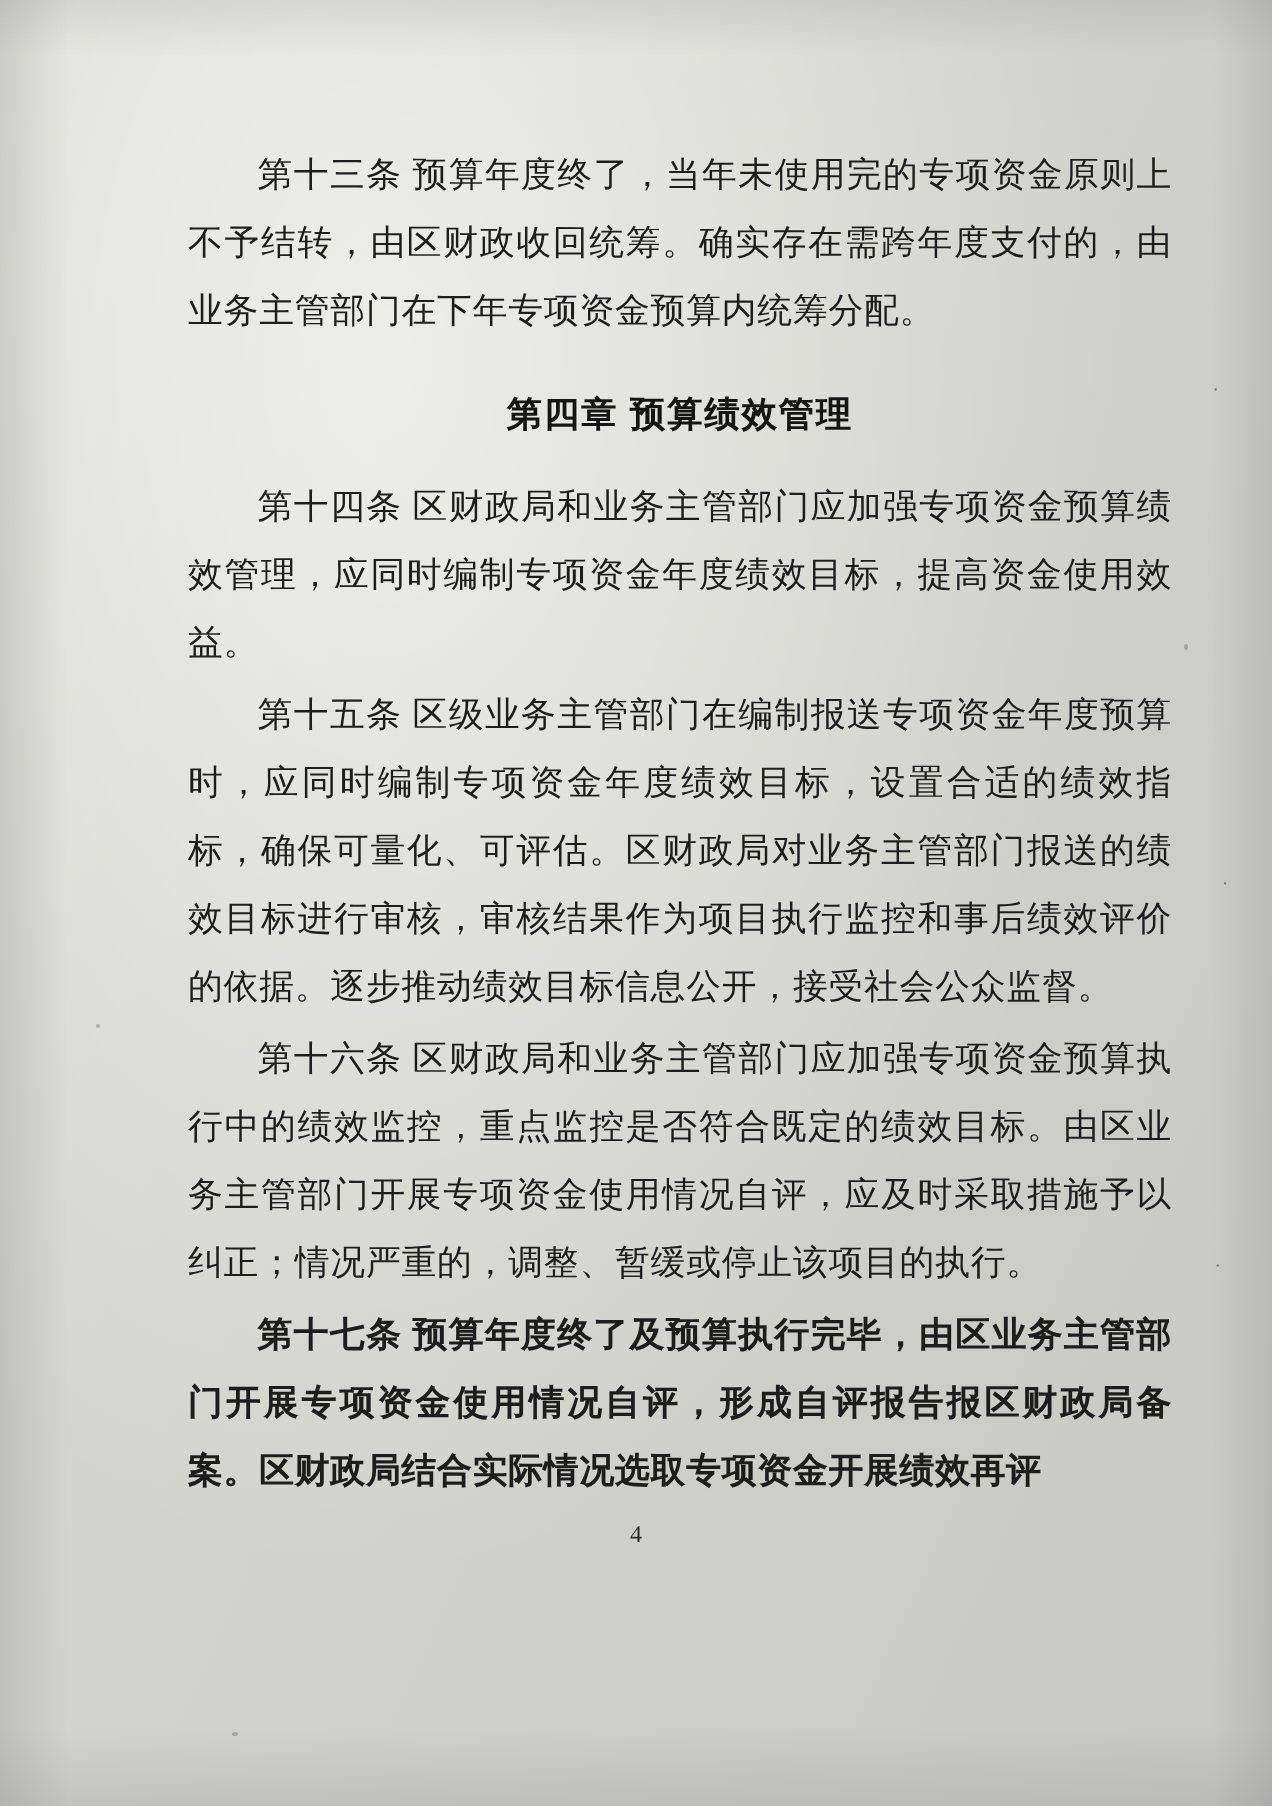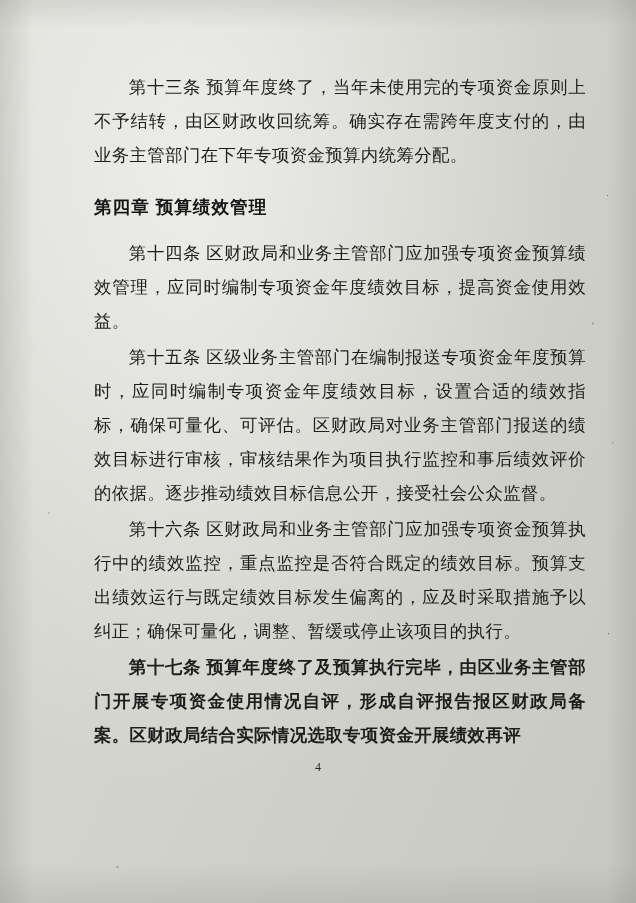--- a/index.html
+++ b/index.html
@@ -52,21 +52,21 @@
     white-space: normal;
   }
   .para.tight {
     margin-bottom: 0;
     font-weight: bold;
   }
   .heading {
     font-size: 17.6px;
     line-height: 34px;
     font-weight: bold;
-    text-align: left;
+    text-align: center;
     color: #151515;
     letter-spacing: 1px;
     margin: 18px 0 12px 0;
     font-family: "Liberation Sans", "DejaVu Sans", sans-serif;
   }
   .page-number {
     position: absolute;
     left: 0;
     right: 0;
     top: 760px;
@@ -108,21 +108,21 @@
   <div id="content">
 
     <p class="para">第十三条  预算年度终了，当年未使用完的专项资金原则上不予结转，由区财政收回统筹。确实存在需跨年度支付的，由业务主管部门在下年专项资金预算内统筹分配。</p>
 
     <h2 class="heading">第四章  预算绩效管理</h2>
 
     <p class="para">第十四条  区财政局和业务主管部门应加强专项资金预算绩效管理，应同时编制专项资金年度绩效目标，提高资金使用效益。</p>
 
     <p class="para">第十五条  区级业务主管部门在编制报送专项资金年度预算时，应同时编制专项资金年度绩效目标，设置合适的绩效指标，确保可量化、可评估。区财政局对业务主管部门报送的绩效目标进行审核，审核结果作为项目执行监控和事后绩效评价的依据。逐步推动绩效目标信息公开，接受社会公众监督。</p>
 
-    <p class="para">第十六条  区财政局和业务主管部门应加强专项资金预算执行中的绩效监控，重点监控是否符合既定的绩效目标。预算支出绩效运行与既定绩效目标发生偏离的，应及时采取措施予以纠正；确保可量化，调整、暂缓或停止该项目的执行。</p>
+    <p class="para">第十六条  区财政局和业务主管部门应加强专项资金预算执行中的绩效监控，重点监控是否符合既定的绩效目标。由区业务主管部门开展专项资金使用情况自评，应及时采取措施予以纠正；情况严重的，调整、暂缓或停止该项目的执行。</p>
 
     <p class="para tight">第十七条  预算年度终了及预算执行完毕，由区业务主管部门开展专项资金使用情况自评，形成自评报告报区财政局备案。区财政局结合实际情况选取专项资金开展绩效再评</p>
 
   </div>
 
   <div class="page-number">4</div>
 
 </div>
 
 </body></html>

